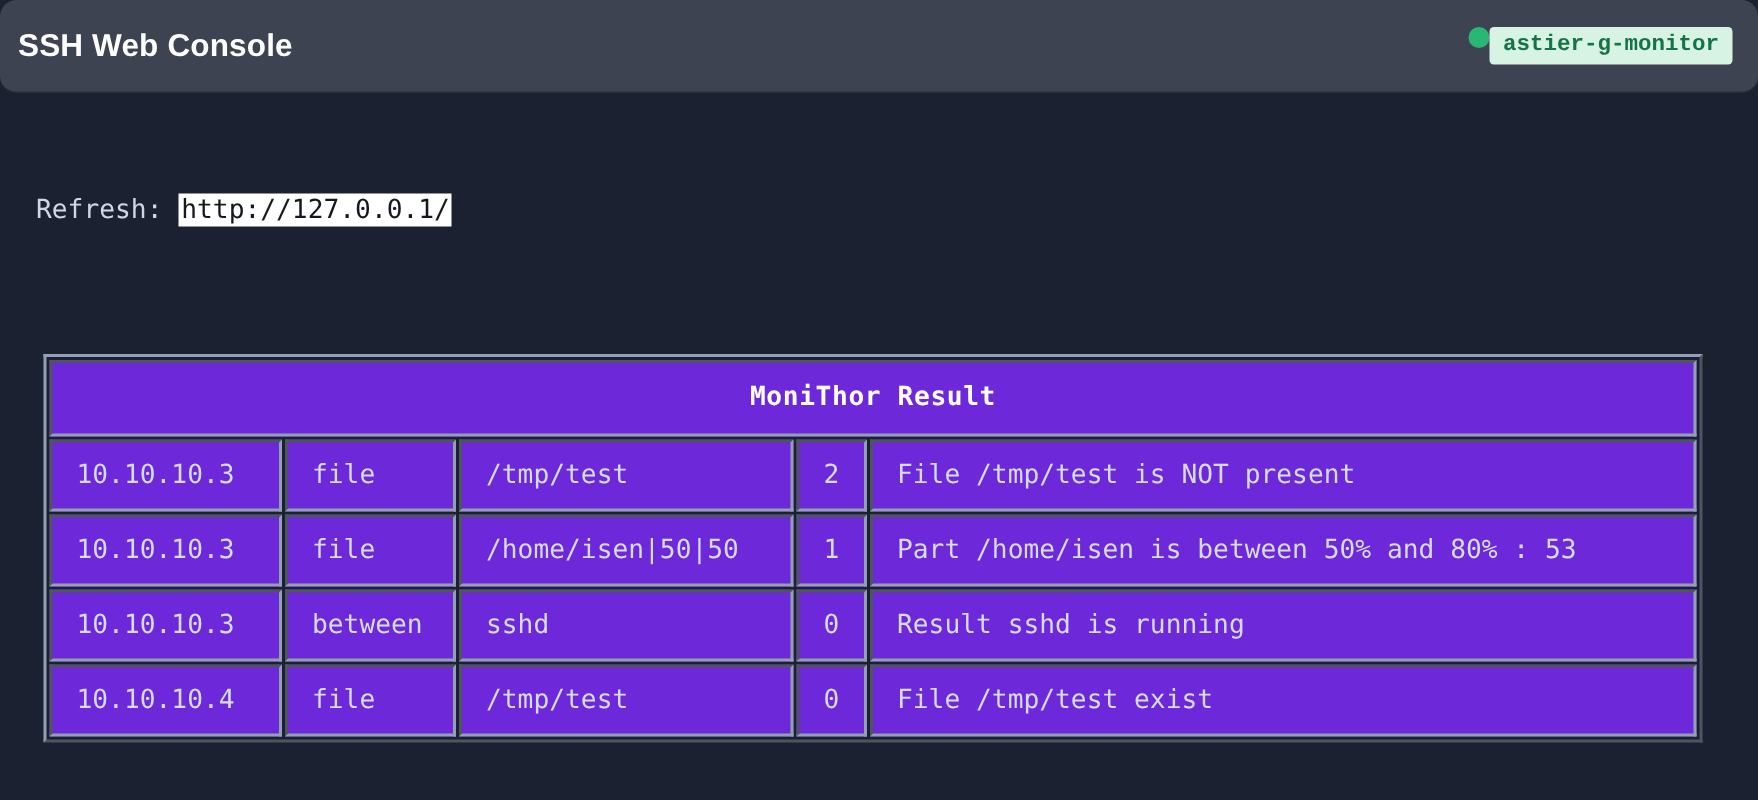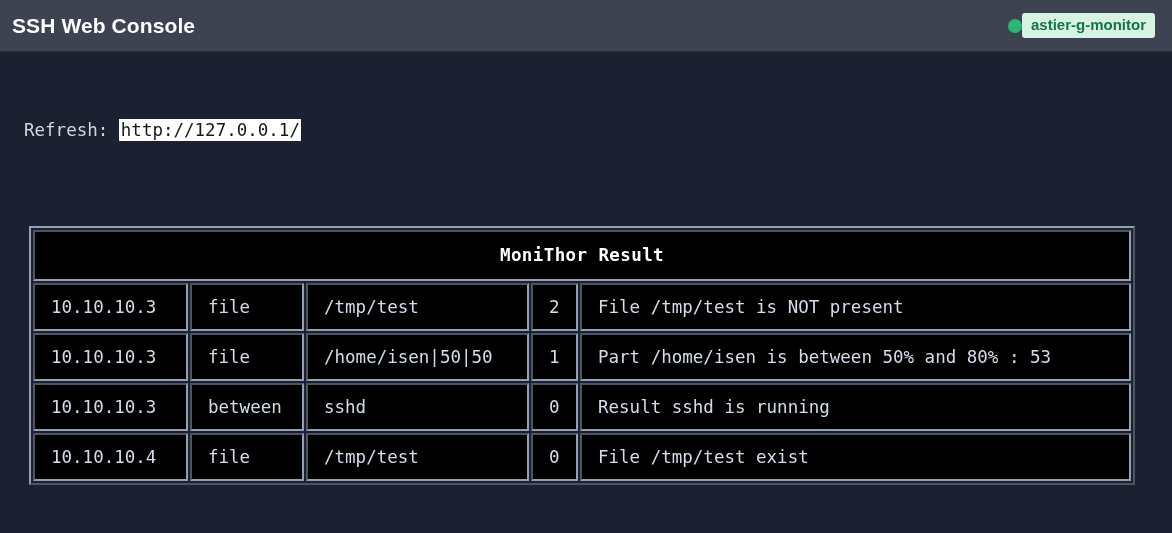--- a/index.html
+++ b/index.html
@@ -8,38 +8,39 @@
     padding: 0;
     width: 1172px;
     height: 533px;
     overflow: hidden;
     background: #1b2130;
     font-family: "Liberation Sans", sans-serif;
   }
 
   
   .navbar {
-    height: 52px;
+    height: 62px;
     background: #3e4351;
     display: flex;
     align-items: center;
     justify-content: space-between;
     padding: 0 17px 0 12px;
     border-bottom: 1px solid #2a2f3c;
+    border-radius: 11px;
   }
   .navbar-title {
     color: #ffffff;
     font-size: 21px;
     font-weight: bold;
     letter-spacing: 0.1px;
     white-space: nowrap;
   }
   .navbar-right {
     display: flex;
-    align-items: center;
+    font-family: Liberation Mono, monospace;
   }
   .status-dot {
     width: 14px;
     height: 14px;
     border-radius: 50%;
     background: #2ab673;
     flex: 0 0 auto;
   }
   .host-badge {
     background: #d7f3e3;
@@ -86,21 +87,21 @@
     background: #1b2130;
     width: 1106px;
     table-layout: fixed;
   }
   table.result th,
   table.result td {
     border: 2px inset #93a0b4;
     font-family: "DejaVu Sans Mono", "Liberation Mono", monospace;
     font-size: 17.5px;
     color: #d5dce9;
-    background: #000000;
+    background: #6d28d9;
     padding: 11px 8px 11px 16px;
     white-space: nowrap;
     overflow: hidden;
     text-align: left;
     font-weight: normal;
     line-height: 22px;
   }
   table.result th.title {
     text-align: center;
     font-weight: bold;

